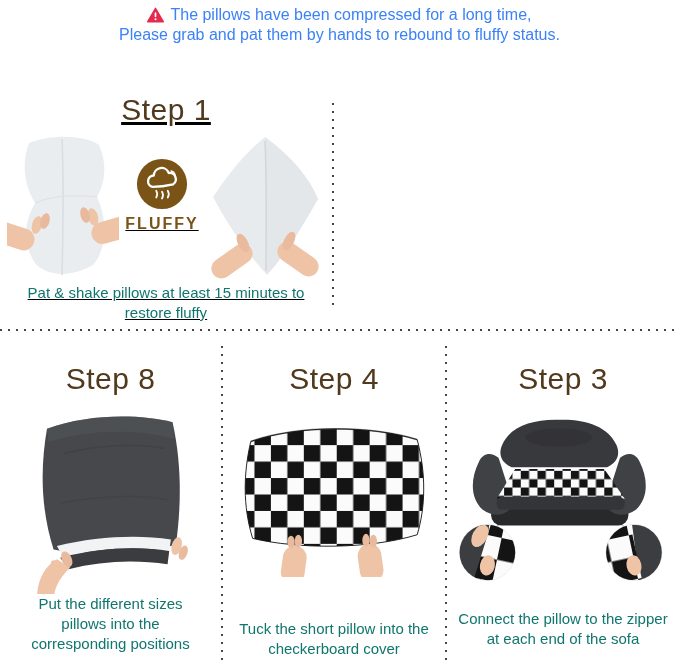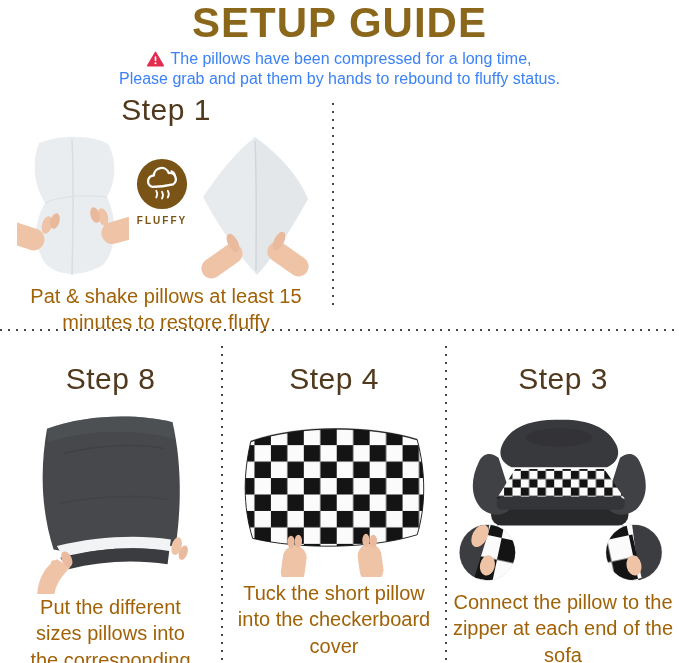--- a/index.html
+++ b/index.html
@@ -15,47 +15,47 @@
     margin-top:2px; font-size:42px; font-weight:800; letter-spacing:1px;
     color:#8a671b; line-height:1.0;
   }
   .warning { margin-top:5px; color:#3b82f6; font-size:16px; font-weight:400; line-height:1.28; }
   .warn-line1 { display:flex; align-items:center; justify-content:center; gap:6px; }
   .warn-icon { width:17px; height:16px; flex:0 0 auto; }
   
   .top-row { position:absolute; top:88px; left:0; width:679px; height:242px; display:flex; }
   .bottom-row { position:absolute; top:332px; left:0; width:679px; height:331px; display:flex; }
   .col { display:flex; flex-direction:column; align-items:center; }
-  .col-s1 { width:332px; } .col-s2 { width:345px; }
+  .col-s1 { width:332px;text-decoration:underline; } .col-s2 { width:345px; }
   .col-s3 { width:221px; } .col-s4 { width:222px; } .col-s5 { width:232px; }
   .step-title { font-size:30px; font-weight:500; color:#50391c; letter-spacing:0.5px; }
   .top-row .step-title { margin-top:5px; }
   .bottom-row .step-title { margin-top:30px; }
   .caption {
-    margin-top:auto; text-align:center; color:#a16207; font-size:20px;
+    margin-top:auto; text-align:center; color:#0f766e; font-size:15px;
     font-weight:500; line-height:1.32;
   }
   .cap-s1 { width:308px; margin-bottom:10px; }
   .cap-s2 { width:272px; margin-bottom:10px; }
   .cap-s3 { width:182px; margin-bottom:20px; }
   .cap-s4 { width:206px; margin-bottom:4px; }
   .cap-s5 { width:224px; margin-bottom:14px; }
   
   .vdiv { width:2px; background-image:repeating-linear-gradient(to bottom,#454545 0 2px,transparent 2px 8px); }
   .vdiv-top { height:207px; margin-top:15px; }
   .vdiv-bot { height:calc(100% - 14px); margin-top:14px; }
   .hdiv {
     position:absolute; top:329px; left:0; width:679px; height:2px;
     background-image:repeating-linear-gradient(to right,#454545 0 2px,transparent 2px 8px);
   }
   
   .art { display:flex; justify-content:center; }
   .art-s1 { margin-top:6px; align-items:flex-start; gap:6px; }
   .badge-wrap { display:flex; flex-direction:column; align-items:center; margin-top:24px; }
-  .badge-label { margin-top:4px; font-size:10px; font-weight:700; letter-spacing:2px; color:#7a5416; }
+  .badge-label { margin-top:4px; font-size:16px; font-weight:700; letter-spacing:2px; color:#7a5416; }
   .art-s2 { margin-top:10px; }
   .art-s3 { margin-top:8px; }
   .art-s4 { margin-top:16px; }
   .art-s5 { margin-top:4px; }
 </style>
 </head>
 <body>
 
 <svg width="0" height="0" style="position:absolute" aria-hidden="true">
   <defs>
@@ -73,21 +73,20 @@
       <rect width="48" height="48" fill="#fbfbfb"></rect>
         <rect width="24" height="24" fill="#141414"></rect>
         <rect x="24" y="24" width="24" height="24" fill="#141414"></rect>
     </pattern>
   </defs>
 </svg>
 
 <div class="page">
 
   <div class="header">
-    <div class="title">SETUP GUIDE</div>
     <div class="warning">
       <div class="warn-line1">
         <svg class="warn-icon" viewBox="0 0 24 22">
           <path d="M12 1.5 L23 20.5 H1 Z" fill="#e32b4e" stroke="#e32b4e" stroke-width="2" stroke-linejoin="round"></path>
           <rect x="10.8" y="7" width="2.4" height="7" rx="1.2" fill="#fff"></rect>
           <circle cx="12" cy="17" r="1.5" fill="#fff"></circle>
         </svg>
         <span>The pillows have been compressed for a long time,</span>
       </div>
       <div>Please grab and pat them by hands to rebound to fluffy status.</div>

